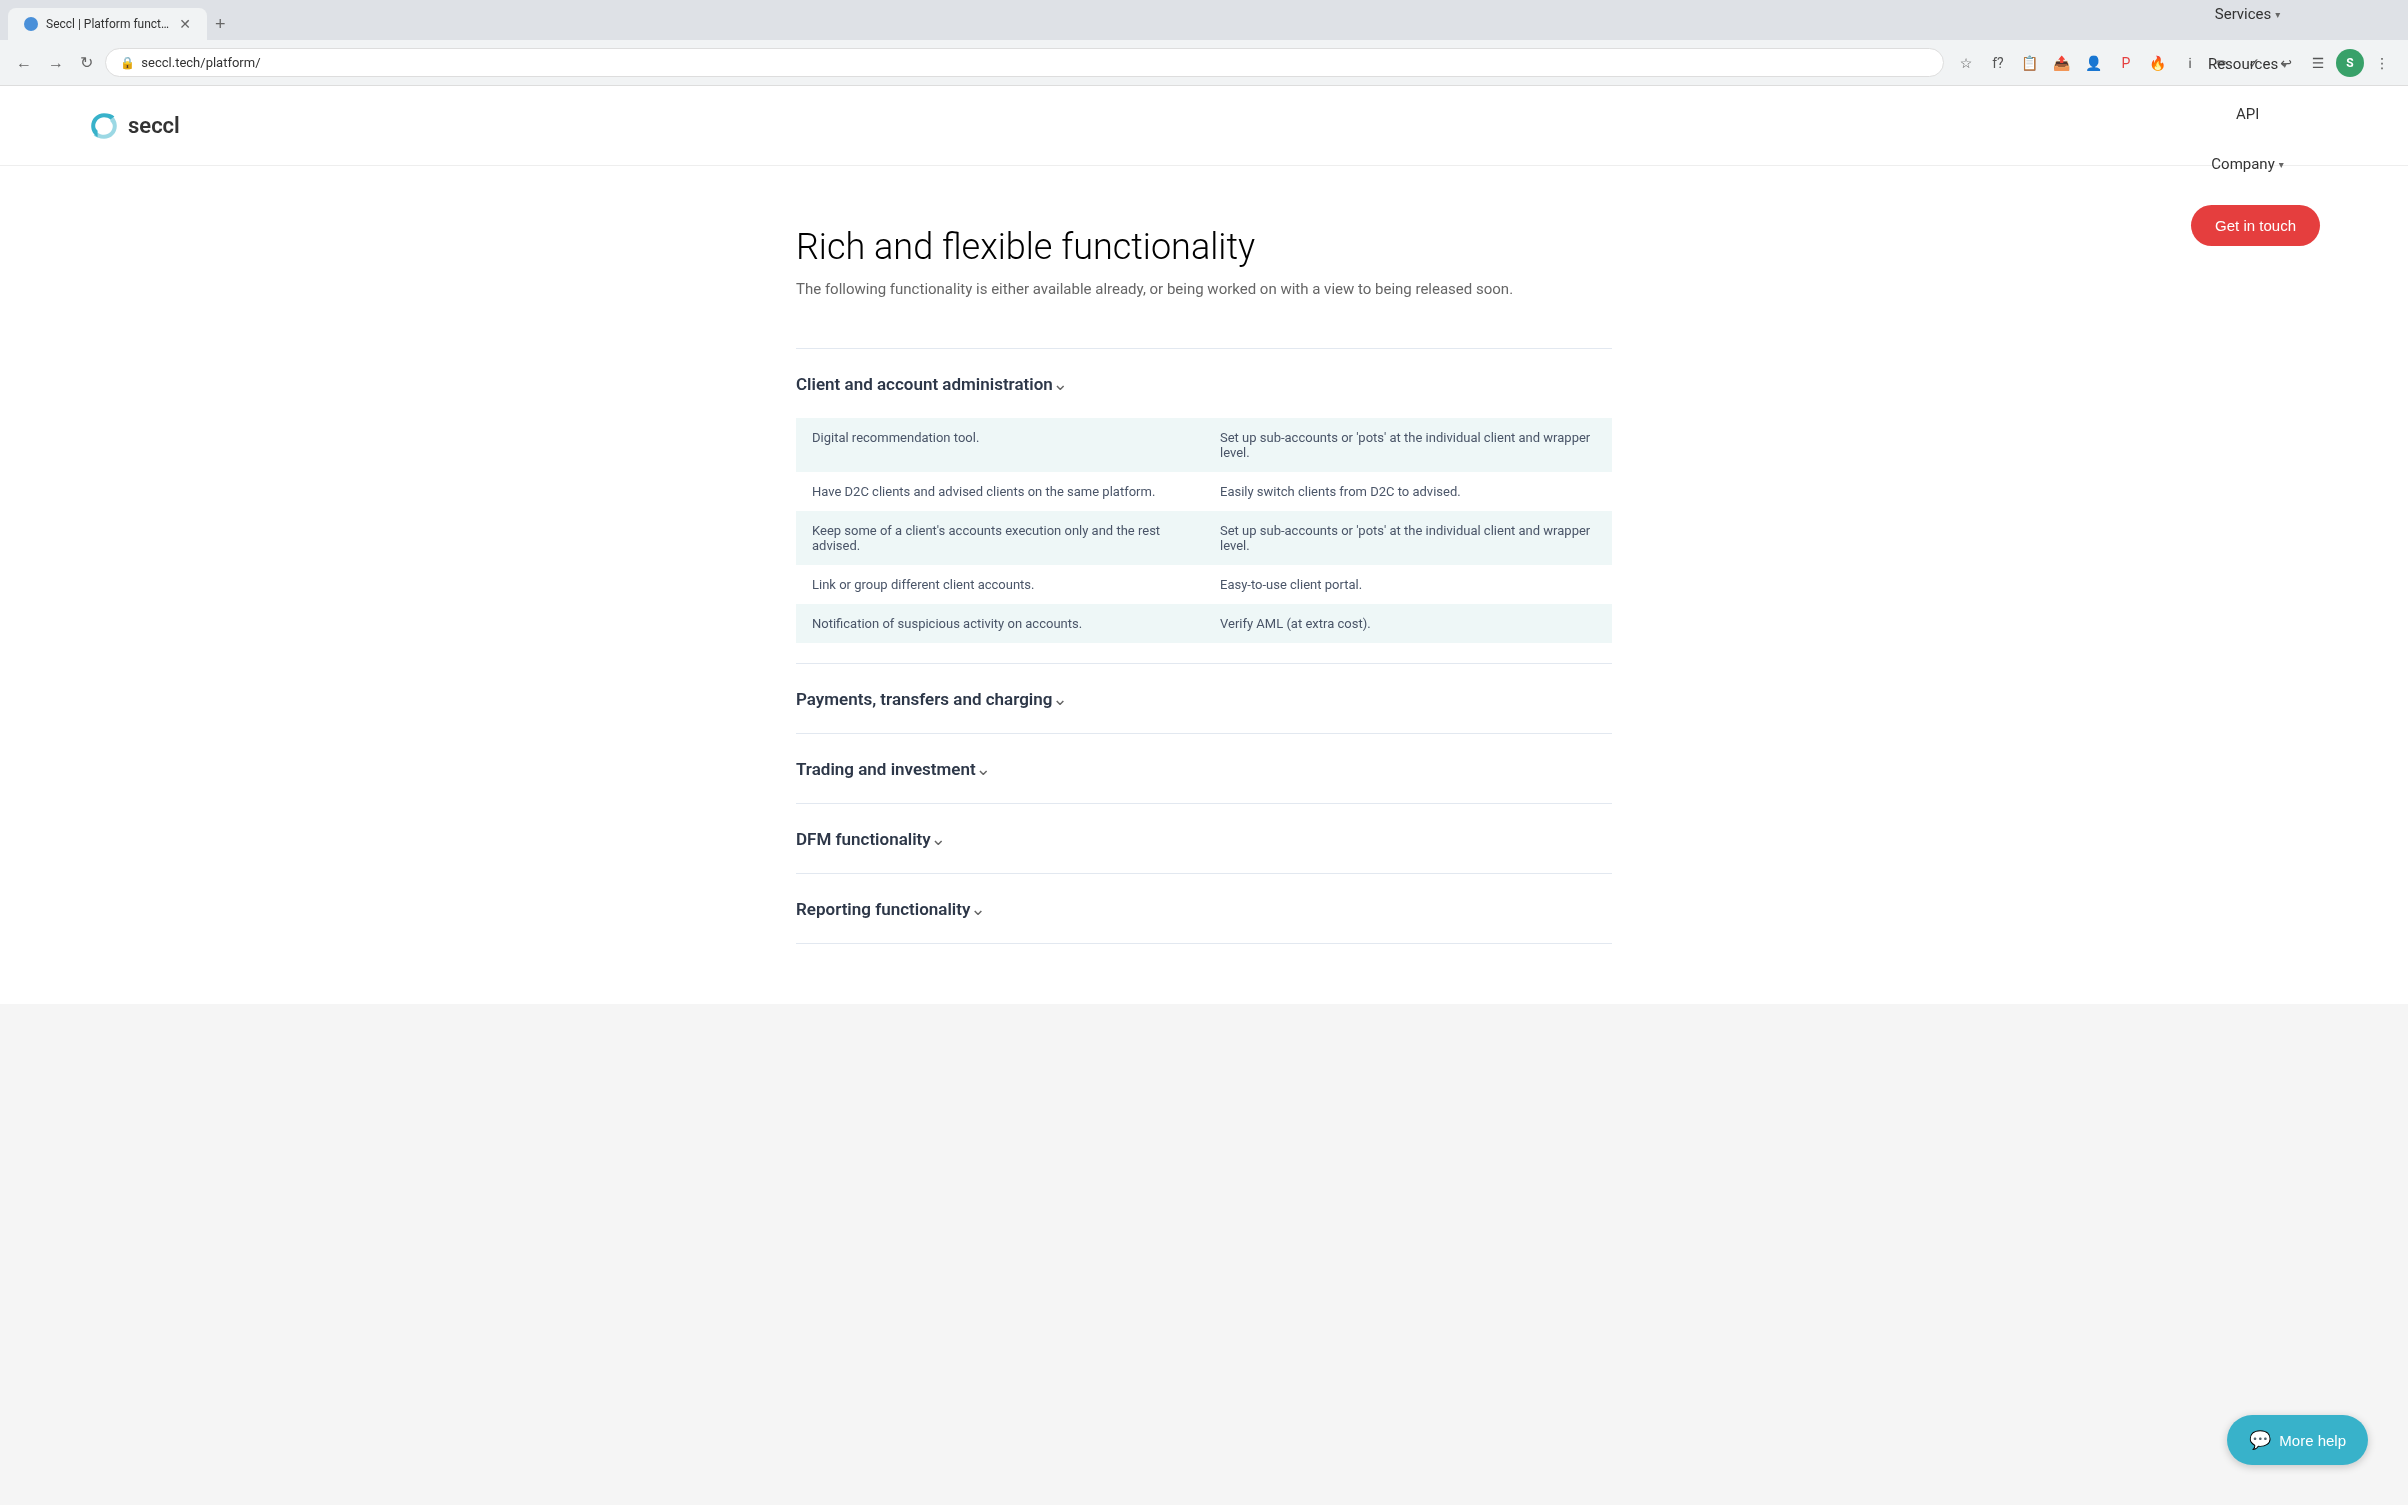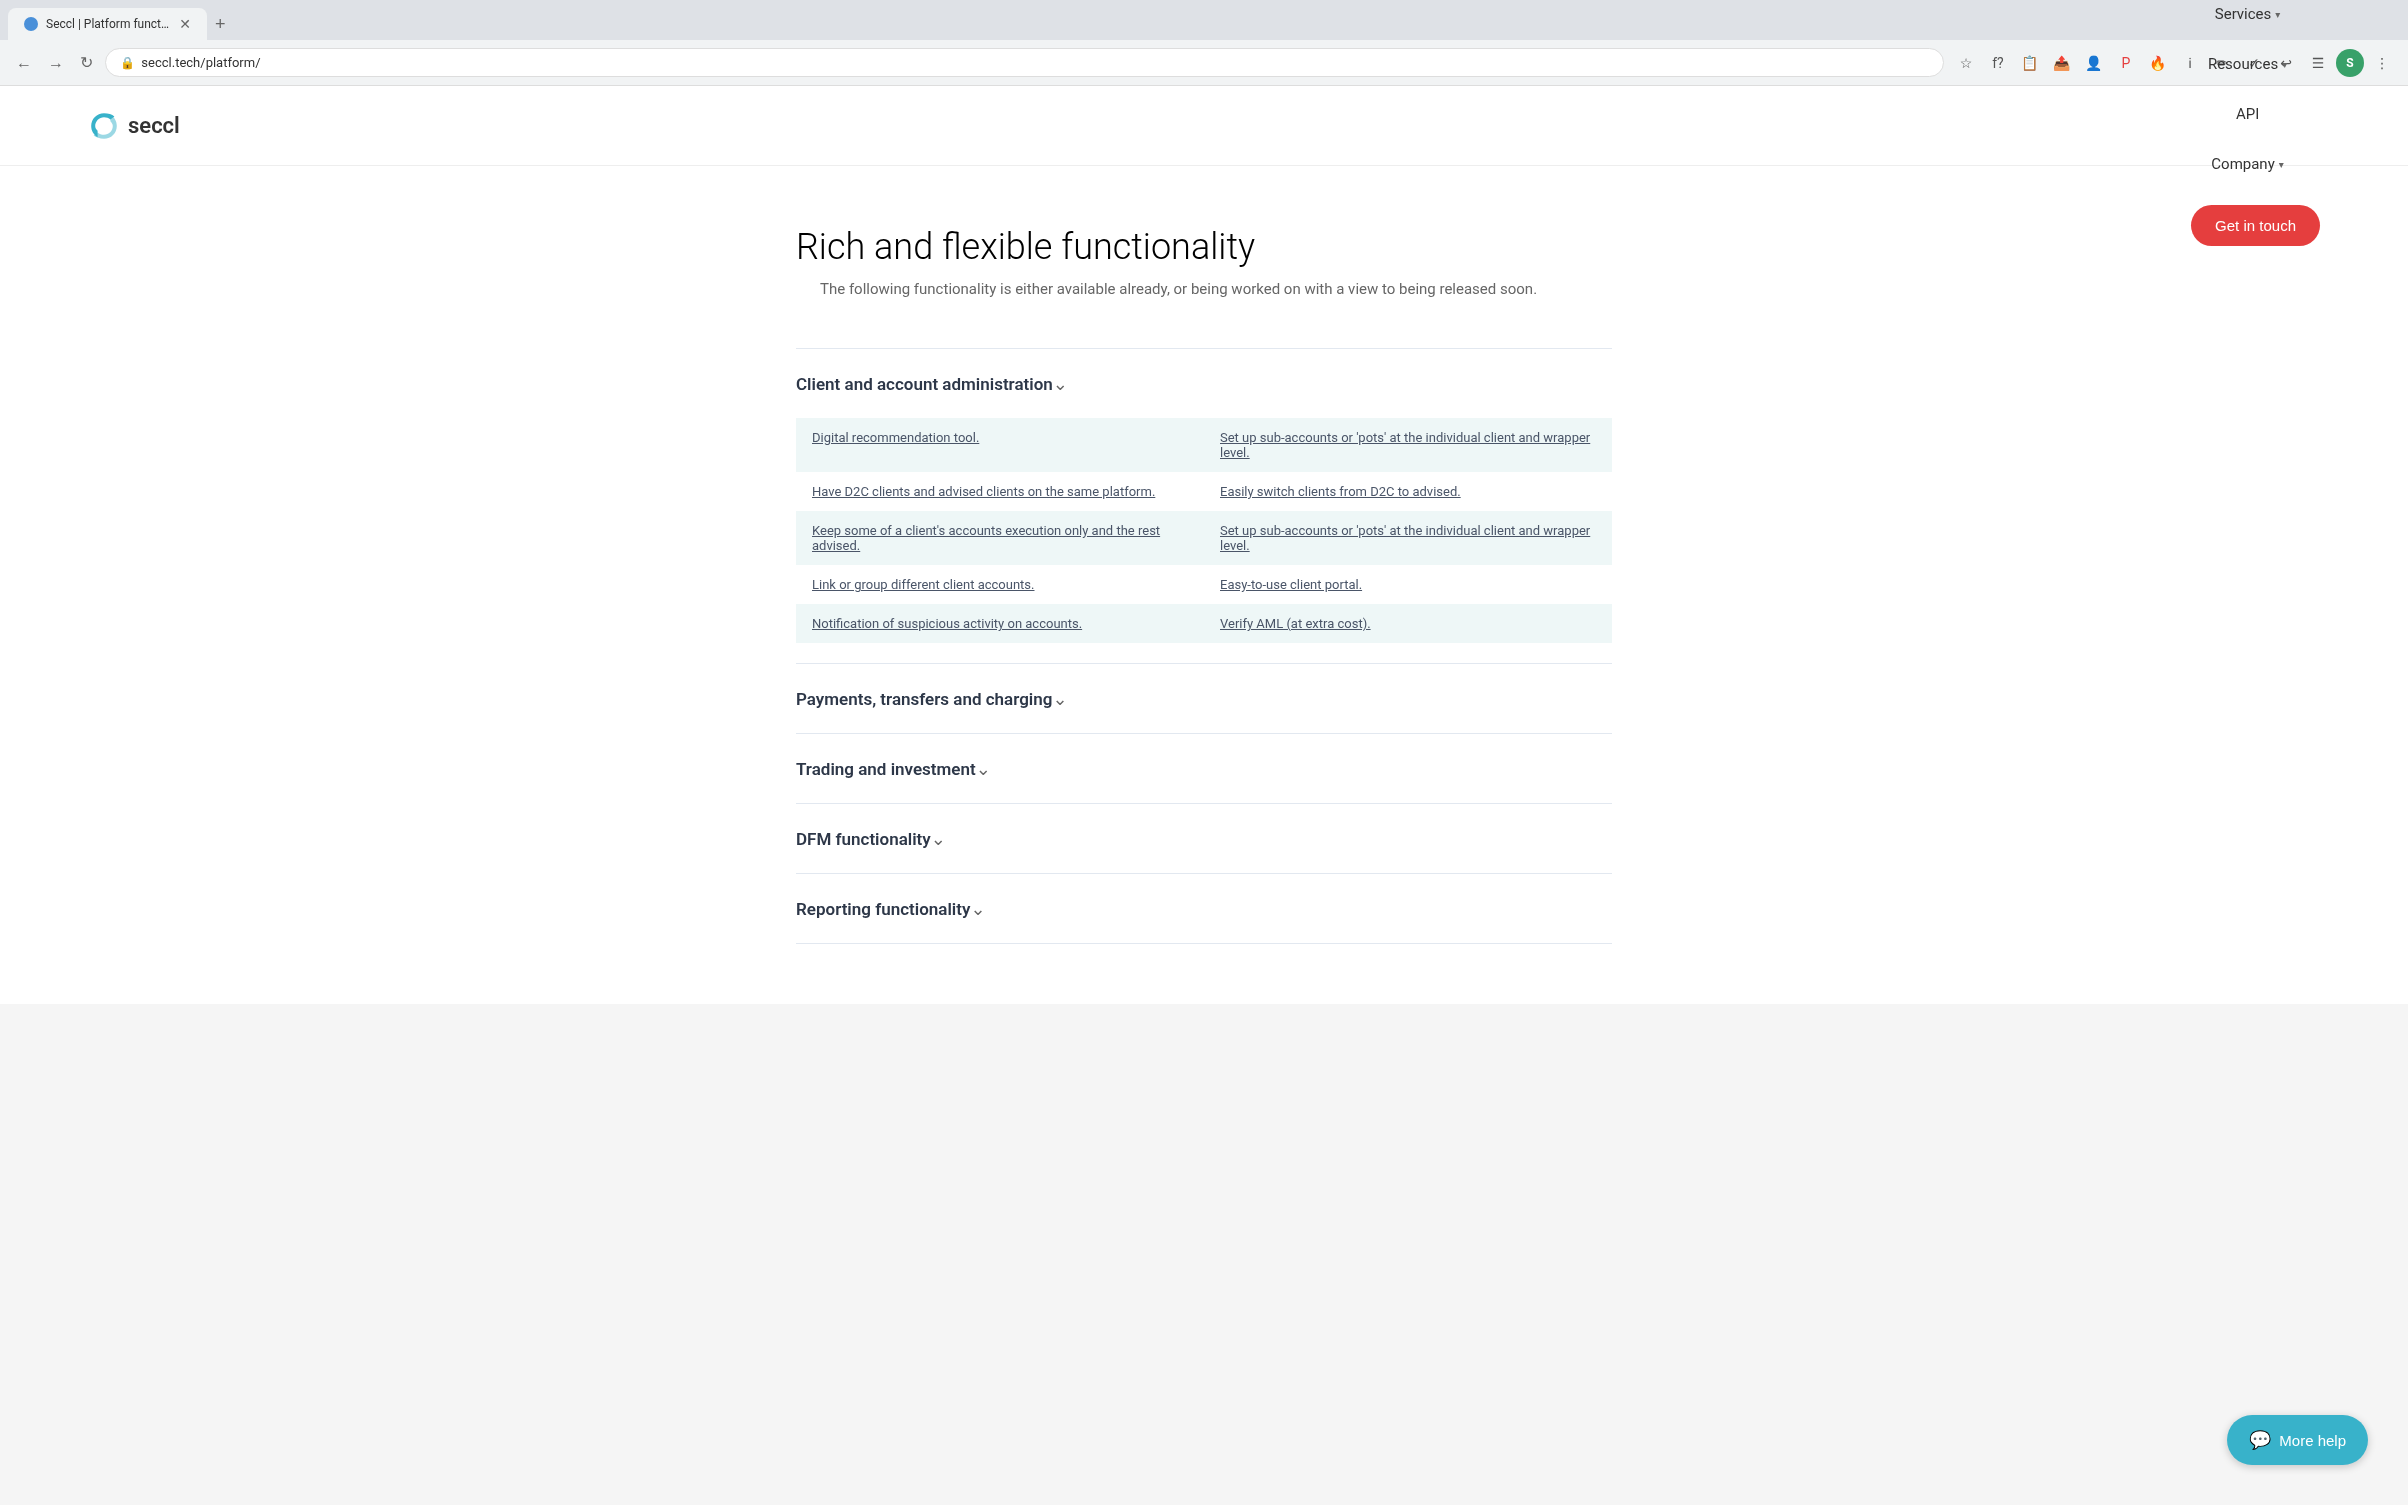--- a/index.html
+++ b/index.html
@@ -33,33 +33,33 @@
     .logo-text { font-size: 22px; font-weight: 600; color: #333; }
     .nav-links { display: flex; align-items: center; gap: 32px; margin-left: auto; flex-direction: column; }
     .nav-link { color: #333; text-decoration: none; font-size: 15px; display: flex; align-items: center; gap: 4px; cursor: pointer; }
     .nav-chevron { font-size: 10px; color: #666; }
     .get-in-touch-btn { background: #e53e3e; color: white; border: none; border-radius: 25px; padding: 12px 24px; font-size: 15px; font-weight: 500; cursor: pointer; margin-left: 16px; }
 
     
     .main { max-width: 896px; margin: 0 auto; padding: 60px 40px; }
 
     .page-title { font-size: 36px; font-weight: 300; color: #000000; margin-bottom: 12px; }
-    .page-subtitle { font-size: 15px; color: #666; margin-bottom: 50px; margin-left: 24px; }
+    .page-subtitle { font-size: 15px; color: #666; margin-bottom: 50px; }
 
     
     .accordion { border-top: 1px solid #e2e8f0; }
     .accordion-item { border-bottom: 1px solid #e2e8f0; }
     .accordion-header { display: flex; align-items: center; justify-content: flex-start; padding: 24px 0; cursor: pointer; }
     .accordion-title { font-size: 17px; font-weight: 600; color: #2d3748; }
     .accordion-chevron { font-size: 18px; color: #666; }
 
     
     .accordion-content { padding-bottom: 20px; }
     .features-grid { display: grid; grid-template-columns: 1fr 1fr; gap: 0; }
-    .feature-cell { padding: 12px 16px; font-size: 13px; color: #4a5568; text-decoration: underline; }
+    .feature-cell { padding: 12px 16px; font-size: 13px; color: #4a5568; }
     .feature-cell.shaded { background: #eef7f7; }
     .feature-cell.unshaded { background: white; }
 
     
     .more-help { position: fixed; bottom: 40px; right: 40px; background: #38b2ca; color: white; border: none; border-radius: 30px; padding: 14px 22px; font-size: 15px; cursor: pointer; display: flex; align-items: center; gap: 8px; box-shadow: 0 2px 8px rgba(0,0,0,0.2); }
     .more-help-icon { font-size: 18px; }
 
     
     .seccl-logo-svg { width: 32px; height: 32px; }
   </style>

